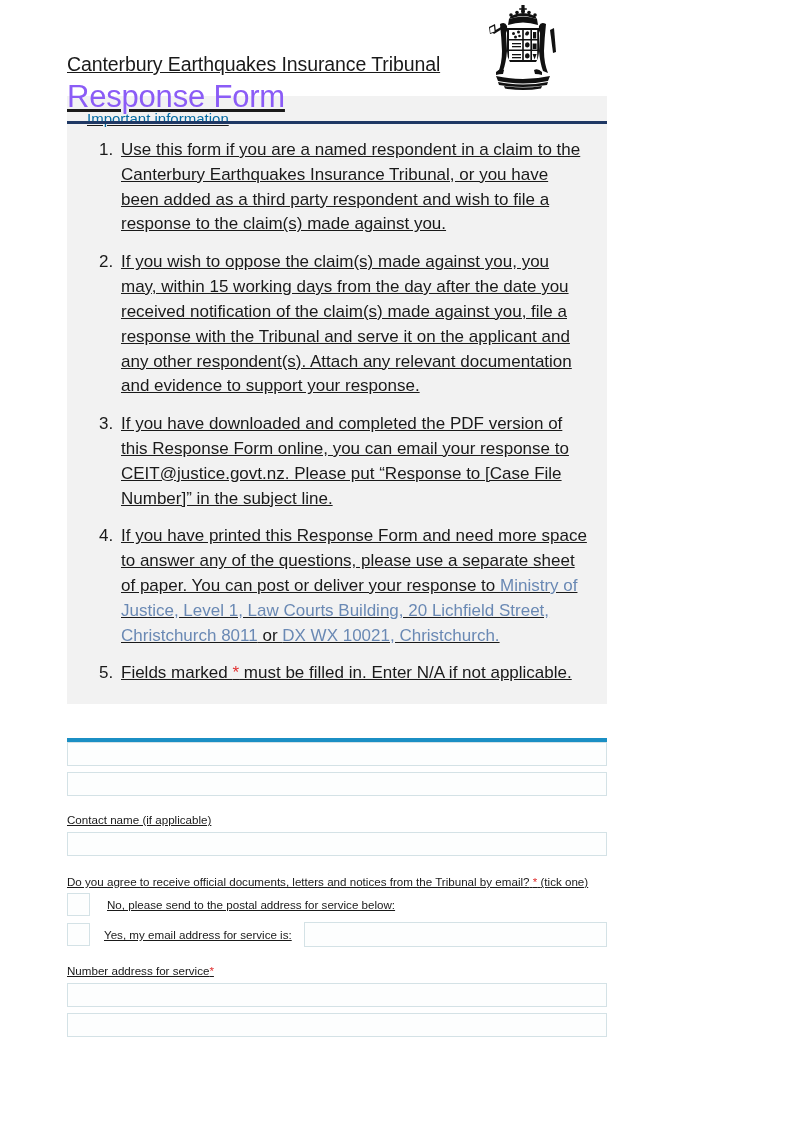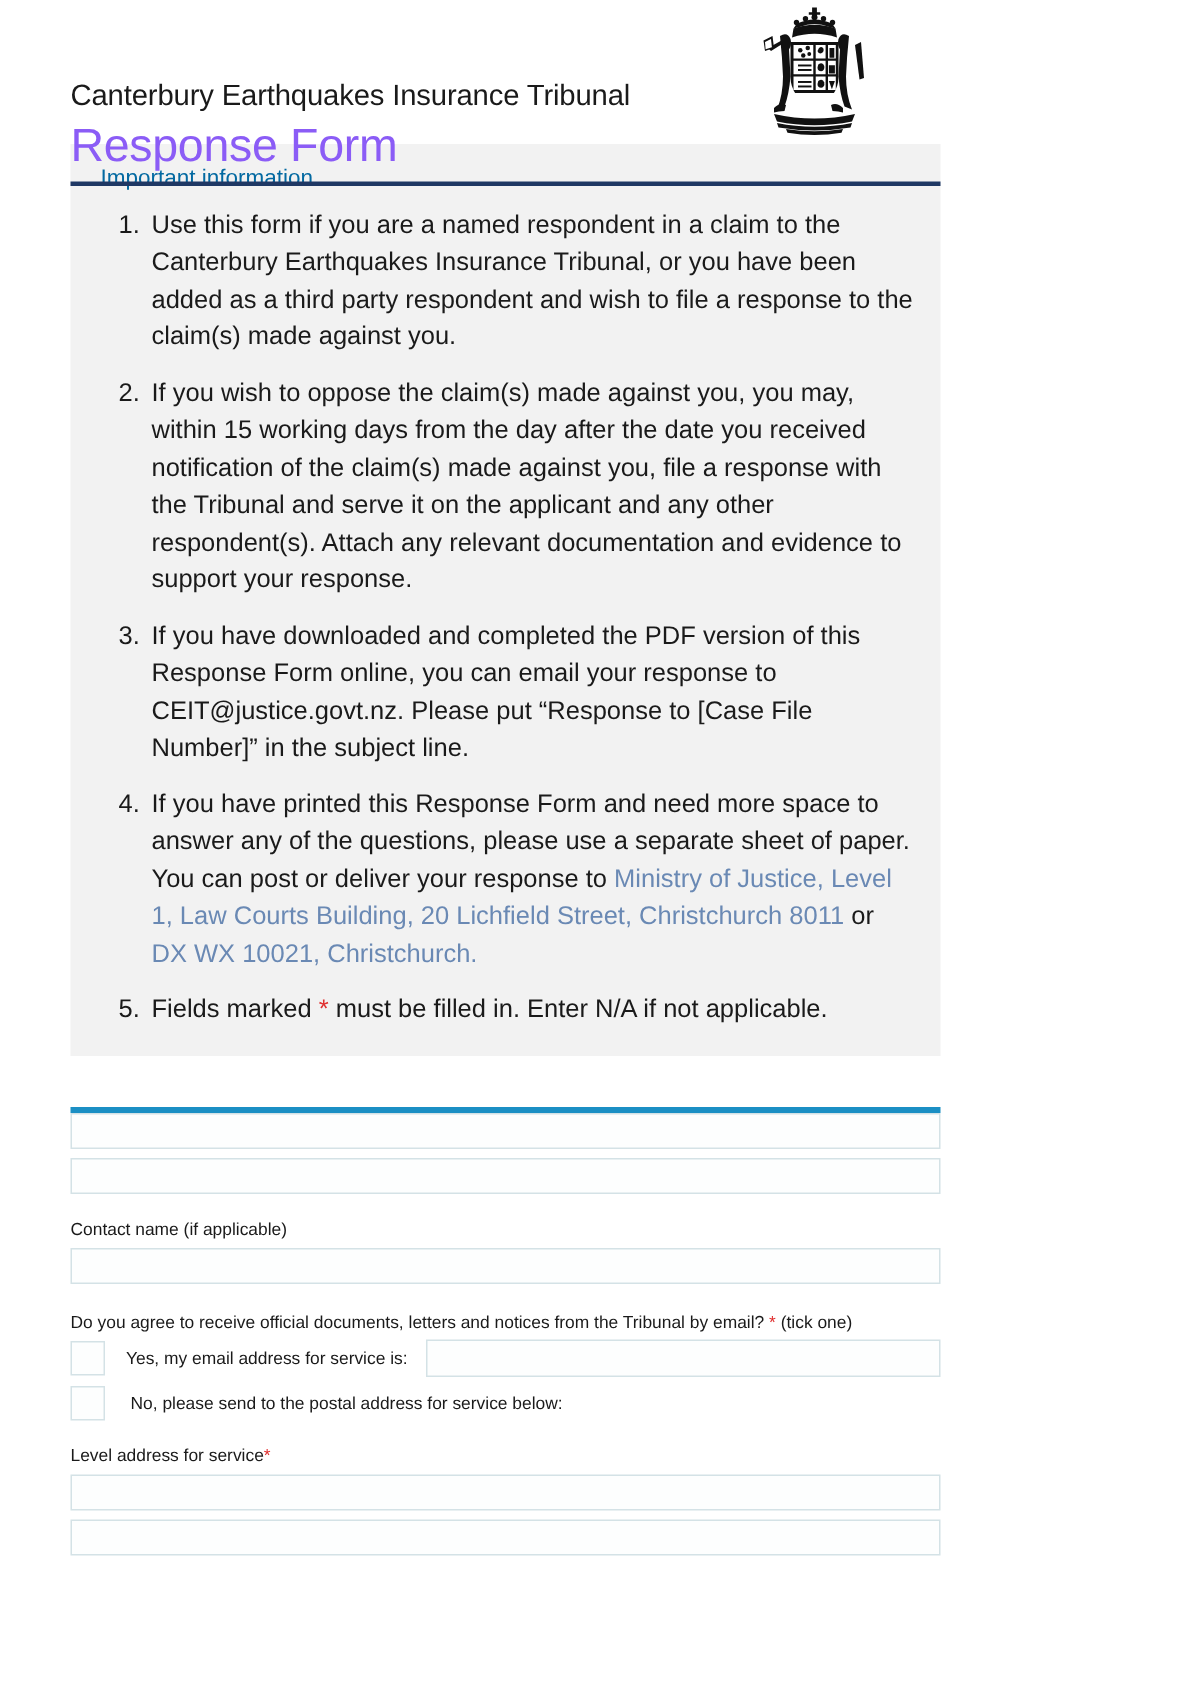--- a/index.html
+++ b/index.html
@@ -13,21 +13,22 @@
     font-family: "Liberation Sans", sans-serif;
     color: #1a1a1a;
     overflow: hidden;
     position: relative;
   }
   .page {
     position: relative;
     width: 674px;
     height: 1130px;
     box-sizing: border-box;
-    padding: 0 47px;
+    padding: 0 67px;
+    text-decoration: underline;
   }
 
   
   .header {
     position: relative;
     padding-top: 52px;
     height: 96px;
     box-sizing: border-box;
   }
   .org-title {
@@ -287,29 +288,29 @@
     <div class="input-box"></div>
 
     <div class="q-label">
       <span>Do you agree to receive official documents, letters and notices from the Tribunal by email?</span>
       <span class="req">*</span>
       <span>(tick one)</span>
     </div>
 
     <div class="check-row">
       <div class="checkbox"></div>
+      <div class="check-text indent2">No, please send to the postal address for service below:</div>
+    </div>
+
+    <div class="check-row">
+      <div class="checkbox"></div>
       <div class="check-text">Yes, my email address for service is:</div>
       <div class="inline-input"></div>
     </div>
 
-    <div class="check-row">
-      <div class="checkbox"></div>
-      <div class="check-text indent2">No, please send to the postal address for service below:</div>
-    </div>
-
     <div class="field-label">
-      <span>Level address for service</span><span class="req">*</span>
+      <span>Number address for service</span><span class="req">*</span>
     </div>
     <div class="input-box"></div>
     <div class="input-box"></div>
   </div>
 
 </div>
 
 </body></html>

